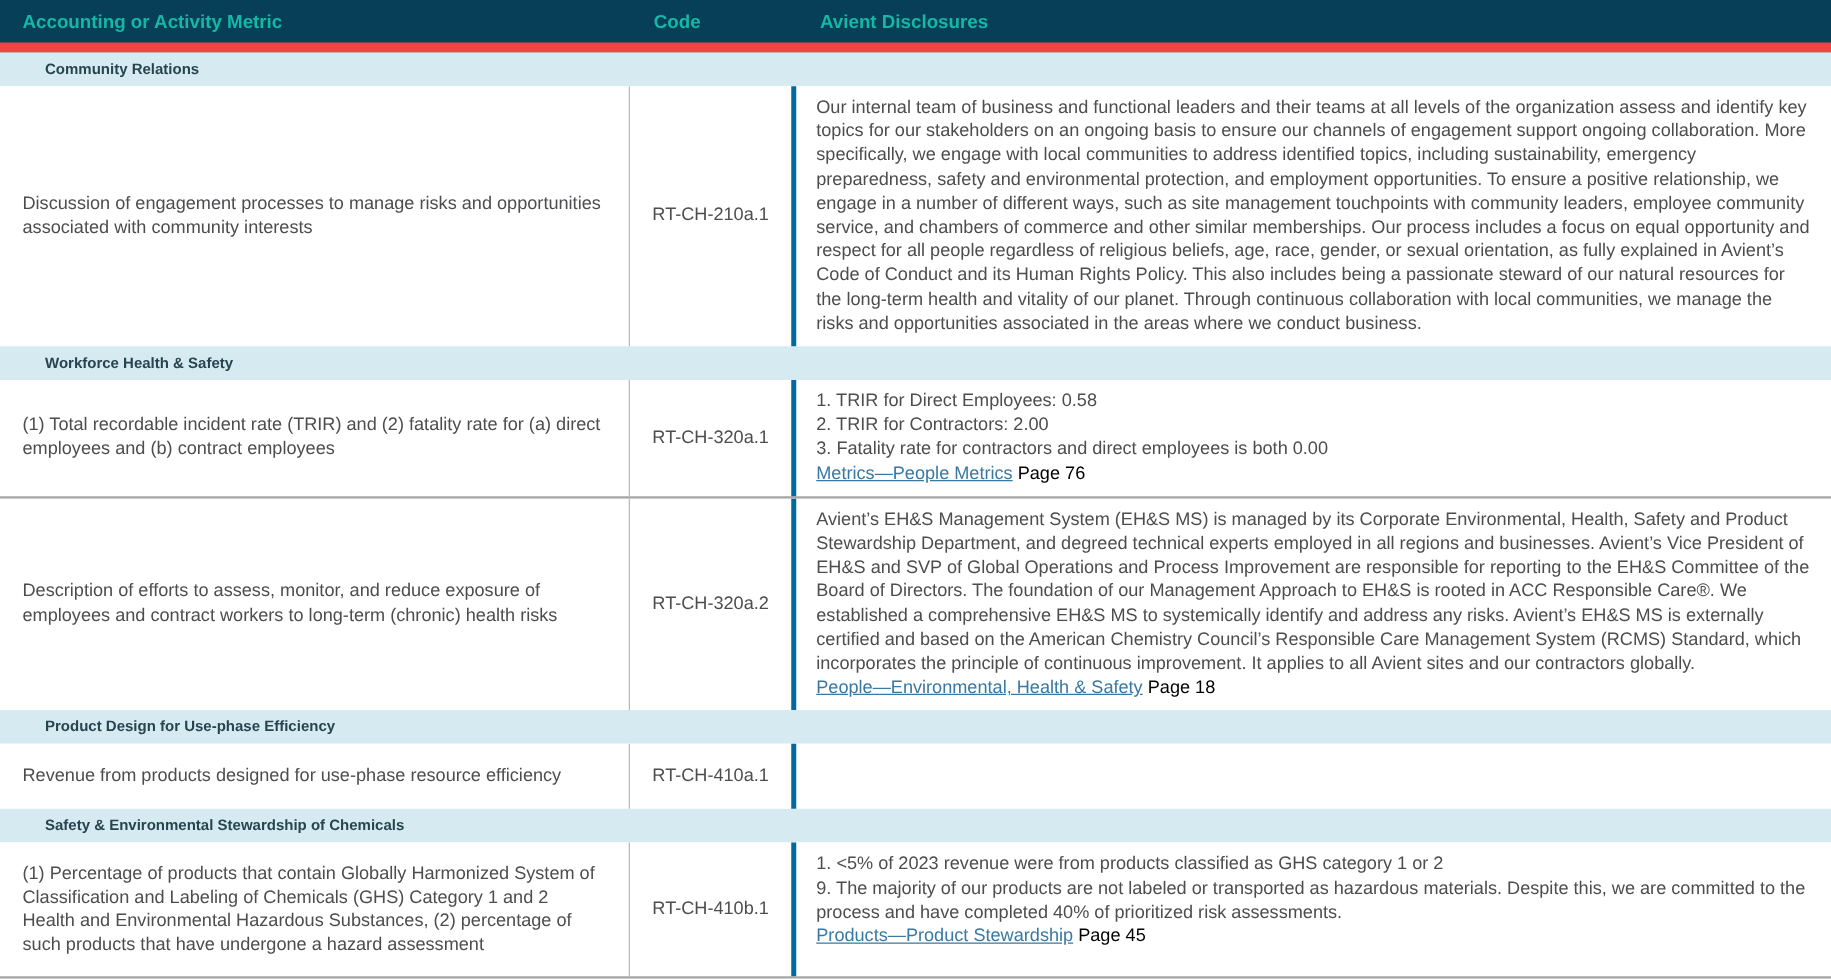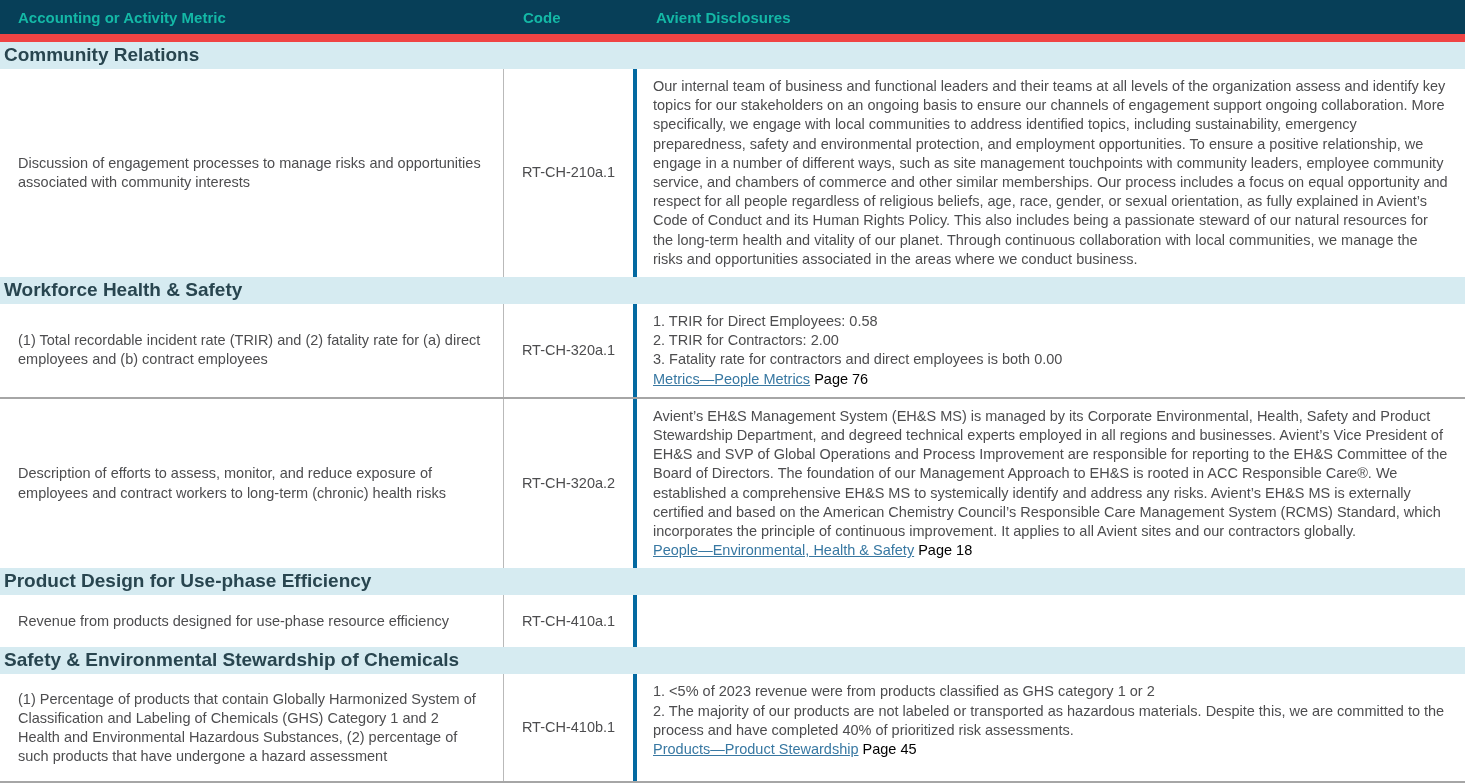--- a/index.html
+++ b/index.html
@@ -26,22 +26,22 @@
   }
   .header-row .c-metric { padding: 9px 18px 8px 18px; }
   .header-row .c-code   { padding: 9px 0 8px 17px; }
   .header-row .c-disc   { padding: 9px 16px 8px 17px; }
 
   
   .section-row {
     background: #d6ebf1;
     color: #28454f;
     font-weight: bold;
-    font-size: 19px;
-    padding: 4px 18px 5px 4px;
+    font-size: 12px;
+    padding: 4px 18px 5px 36px;
     line-height: 18px;
   }
 
   
   .data-row {
     display: flex;
     align-items: stretch;
     background: #ffffff;
     color: #4d4d4f;
     font-size: 14.5px;
@@ -133,18 +133,18 @@
       <div class="section-row">Safety &amp; Environmental Stewardship of Chemicals</div>
       <div class="data-row divider-below" style="min-height: 107px;">
         <div class="cell-metric">
           <span>(1) Percentage of products that contain Globally Harmonized System of Classification and Labeling of Chemicals (GHS) Category 1 and 2 Health and Environmental Hazardous Substances, (2) percentage of such products that have undergone a hazard assessment</span>
         </div>
         <div class="cell-code">
           <span>RT-CH-410b.1</span>
         </div>
         <div class="cell-disc">
           <div class="para">1. &lt;5% of 2023 revenue were from products classified as GHS category 1 or 2</div>
-          <div class="para">2. The majority of our products are not labeled or transported as hazardous materials. Despite this, we are committed to the process and have completed 40% of prioritized risk assessments.</div>
+          <div class="para">9. The majority of our products are not labeled or transported as hazardous materials. Despite this, we are committed to the process and have completed 40% of prioritized risk assessments.</div>
           <div class="para"><a class="disc-link">Products—Product Stewardship</a><span class="link-suffix"> Page 45</span></div>
         </div>
       </div>
     </div>
 </div>
 
 </body></html>

